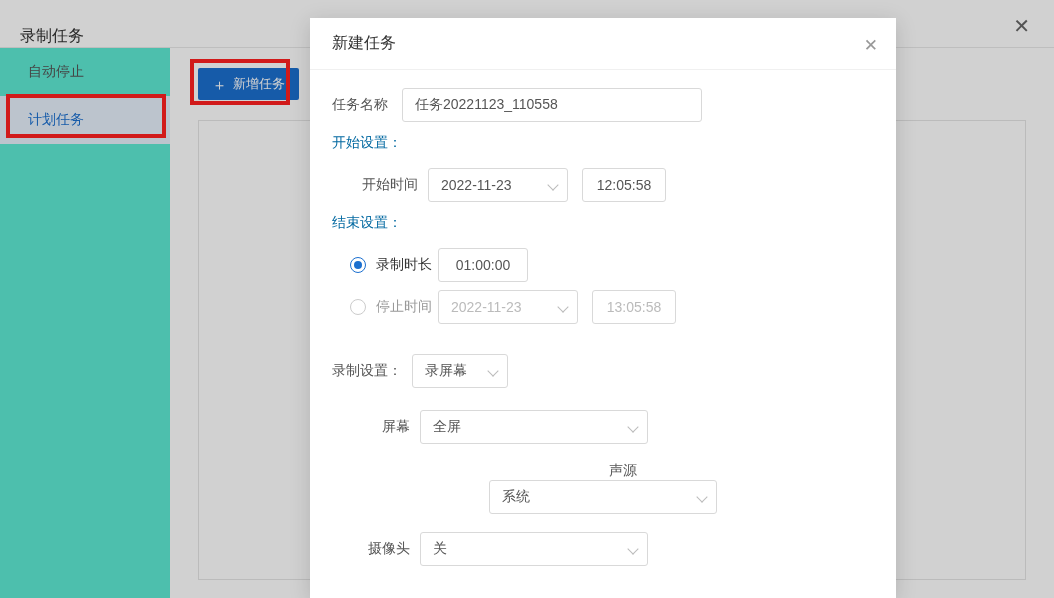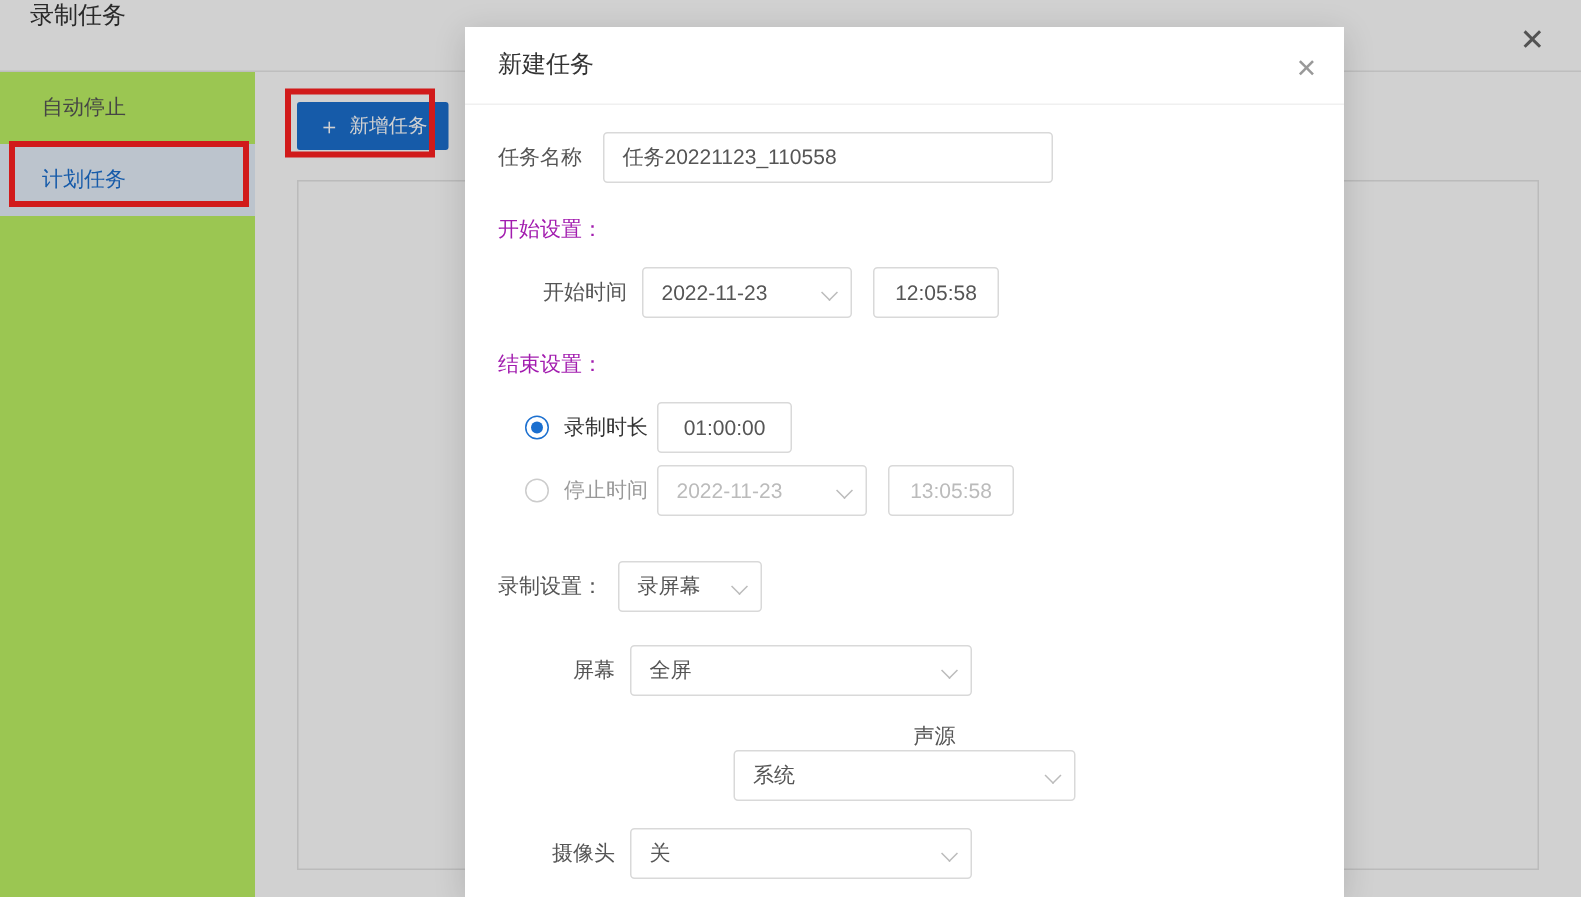--- a/index.html
+++ b/index.html
@@ -10,21 +10,21 @@
       background: #fff;
       width: 1054px;
       height: 598px;
       overflow: hidden;
       position: relative;
     }
 
     .page-header {
       height: 48px;
       display: flex;
-      align-items: flex-start;
+      align-items: flex-end;
       padding: 0 20px;
       border-bottom: 1px solid #e8e8e8;
       font-size: 16px;
       color: #333;
       position: relative;
     }
     .page-header .close-x {
       position: absolute;
       right: 24px;
       top: 14px;
@@ -33,21 +33,21 @@
       cursor: pointer;
     }
 
     .main-wrap {
       display: flex;
       height: calc(100% - 48px);
     }
 
     .sidebar {
       width: 170px;
-      background: #bef264;
+      background: #5eead4;
     }
     .sidebar-item {
       height: 48px;
       display: flex;
       align-items: center;
       padding-left: 28px;
       color: #555;
       cursor: pointer;
       position: relative;
     }
@@ -164,22 +164,22 @@
     .select .chev, .date .chev {
       position: absolute;
       right: 10px;
       top: 12px;
       width: 8px; height: 8px;
       border-right: 1.5px solid #bbb;
       border-bottom: 1.5px solid #bbb;
       transform: rotate(45deg);
     }
     .section-title {
-      color: #a21caf;
-      margin: 22px 0 16px;
+      color: #0369a1;
+      margin: 12px 0 16px;
     }
     .disabled { color: #bbb; background: #fff; }
 
     .radio {
       width: 16px; height: 16px;
       border-radius: 50%;
       border: 1.5px solid #ccc;
       margin-right: 10px;
       position: relative;
       flex-shrink: 0;

